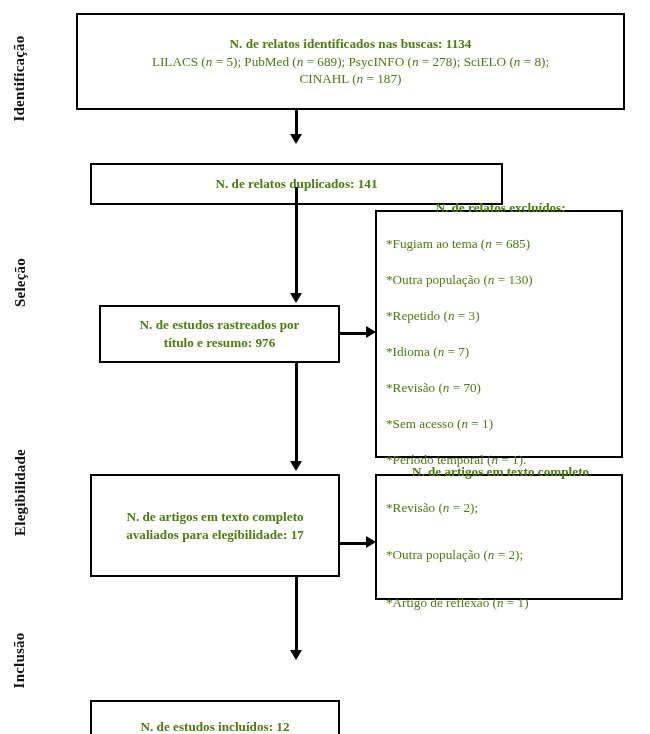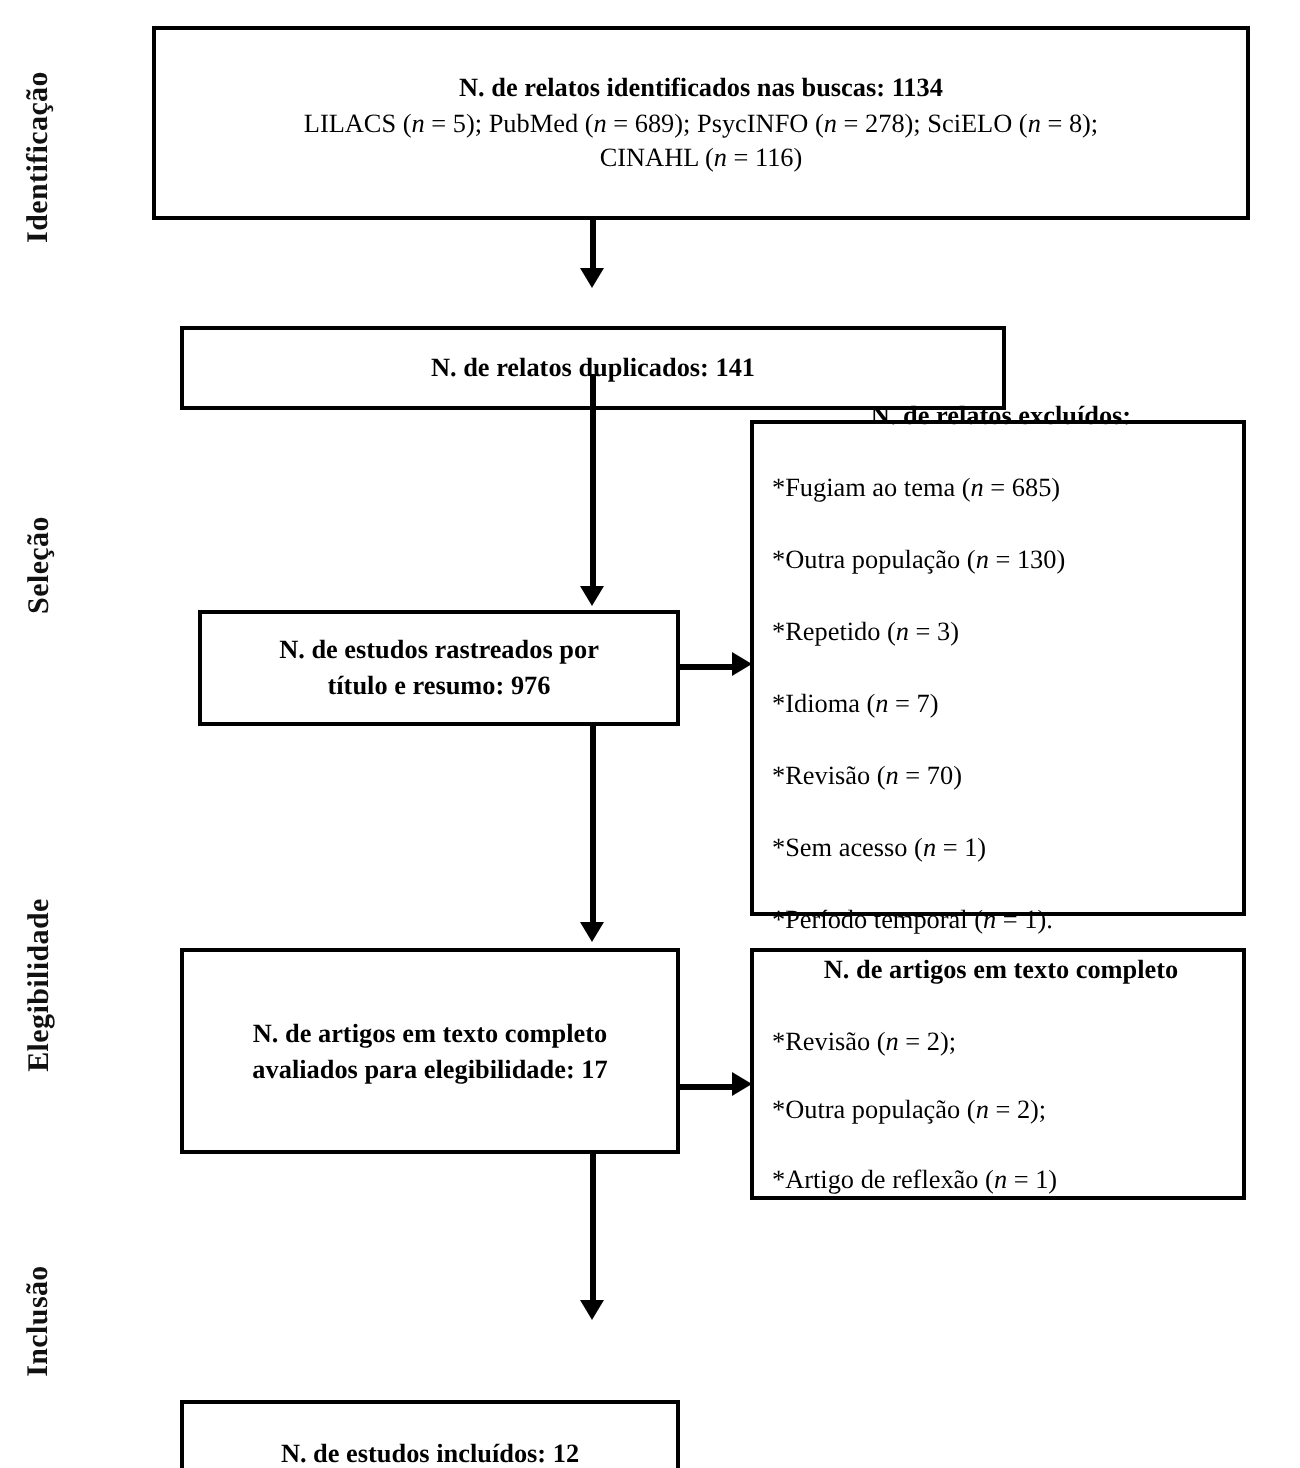--- a/index.html
+++ b/index.html
@@ -44,36 +44,36 @@
   .box {
     position: absolute;
     box-sizing: border-box;
     background: #ffffff;
     border: 2.5px solid #000000;
     display: flex;
     flex-direction: column;
     justify-content: center;
     font-size: 13.2px;
     line-height: 1.33;
-    color: #000000;
+    color: #4d7c0f;
   }
   .box .line { display: block; }
   .box.center-text { text-align: center; padding: 4px 8px; }
   .box.list-text  { text-align: left;   padding: 5px 6px 5px 9px; gap: 16px; }
   .box .hdr {
     font-weight: bold;
     text-align: center;
     display: block;
   }
   .box .item {
     display: block;
     text-align: left;
     margin-top: 2.5px;
   }
-  .box .item.tight { margin-top: 1px; }
+  .box .item.tight { margin-top: 14px; }
   b { font-weight: bold; }
   i { font-style: italic; }
 
   
   .vline, .hline {
     position: absolute;
     background: #000000;
   }
   .vline { width: 2.5px; }
   .hline { height: 2.5px; }
@@ -115,21 +115,21 @@
     <span class="line hdr">
       N. de relatos identificados nas buscas: <b>1134</b>
     </span>
     <span class="line">
       LILACS (<i>n</i>&nbsp;= <span>5</span>);
       PubMed (<i>n</i>&nbsp;= <span>689</span>);
       PsycINFO (<i>n</i>&nbsp;= <span>278</span>);
       SciELO (<i>n</i>&nbsp;= <span>8</span>);
     </span>
     <span class="line">
-      CINAHL (<i>n</i>&nbsp;= <span>116</span>)
+      CINAHL (<i>n</i>&nbsp;= <span>187</span>)
     </span>
   </div>
 
   <div class="vline" style="left:295px; top:110px; height:25px;"></div>
   <div class="arrow-down" style="left:289.5px; top:134px;"></div>
 
   <div class="box center-text" style="left:90px; top:145px; width:413px; height:42px;margin-top:18px;">
     <span class="line hdr">N. de relatos duplicados: 141</span>
   </div>
 

